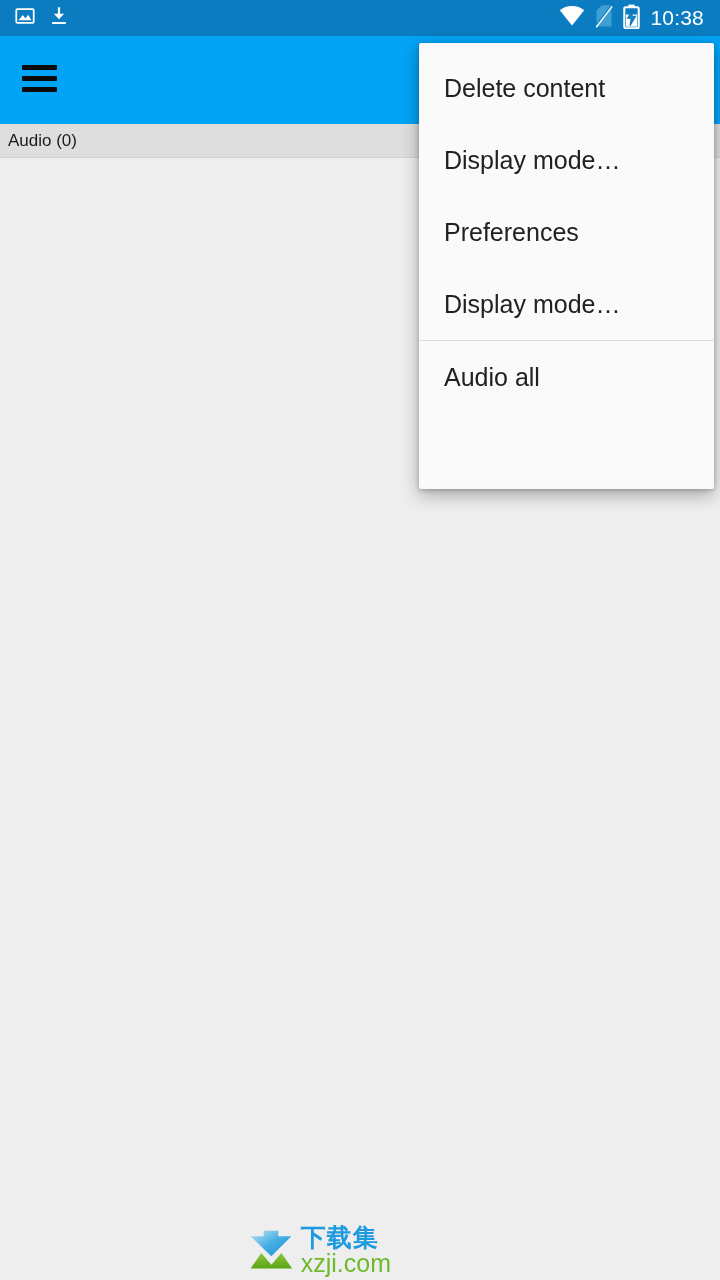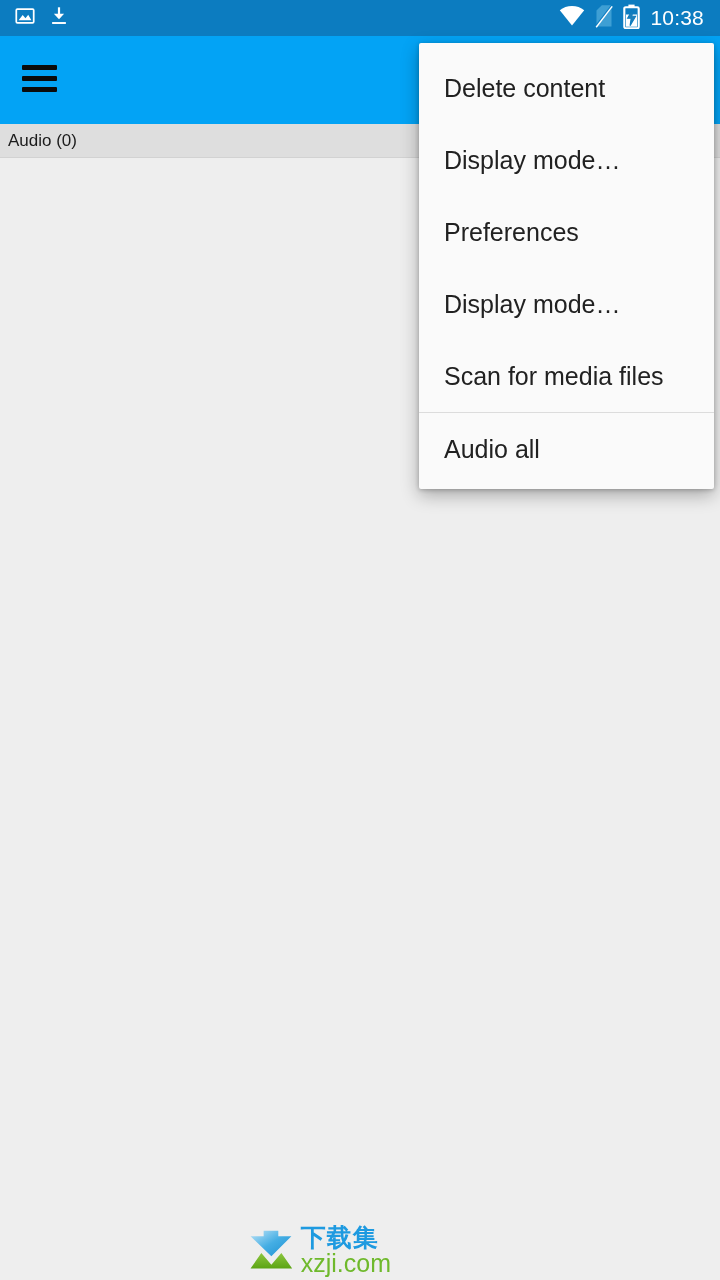--- a/index.html
+++ b/index.html
@@ -190,18 +190,17 @@
       </div>
     </div>
 
   </div>
 
   <div id="overflow-menu">
     <div class="menu-item">Delete content</div>
     <div class="menu-item">Display mode…</div>
     <div class="menu-item">Preferences</div>
     <div class="menu-item">Display mode…</div>
-    <div class="menu-item">Scan for media files</div>
     <div class="menu-divider"></div>
     <div class="menu-item">Audio all</div>
   </div>
 
 </div>
 
 </body></html>

